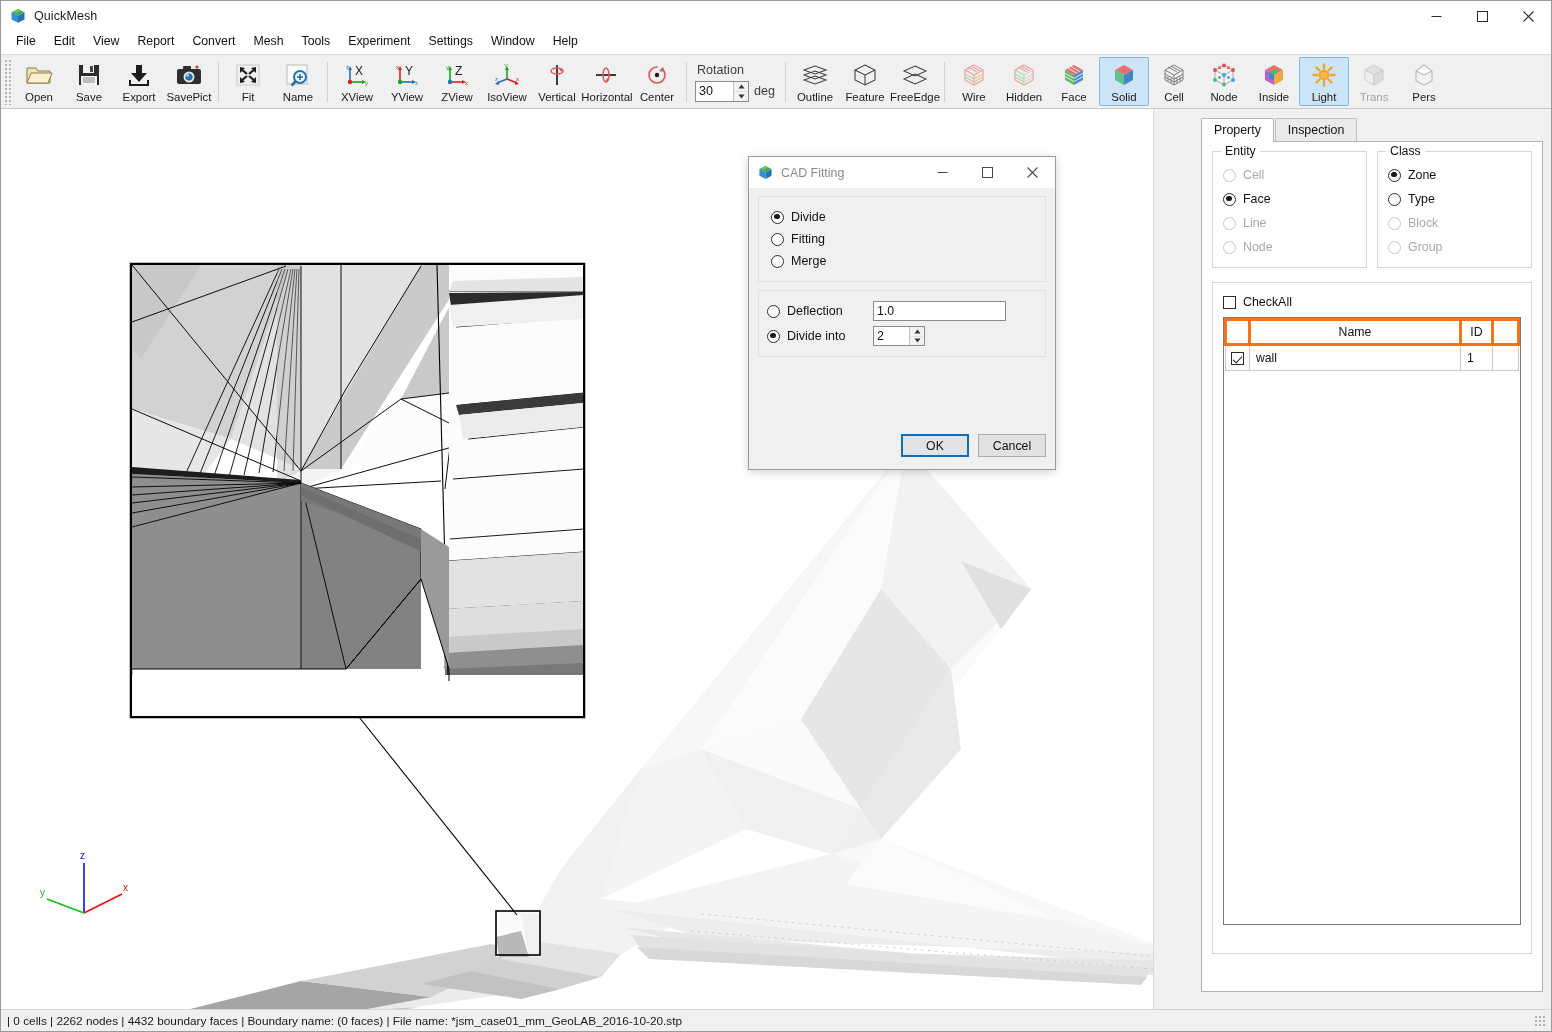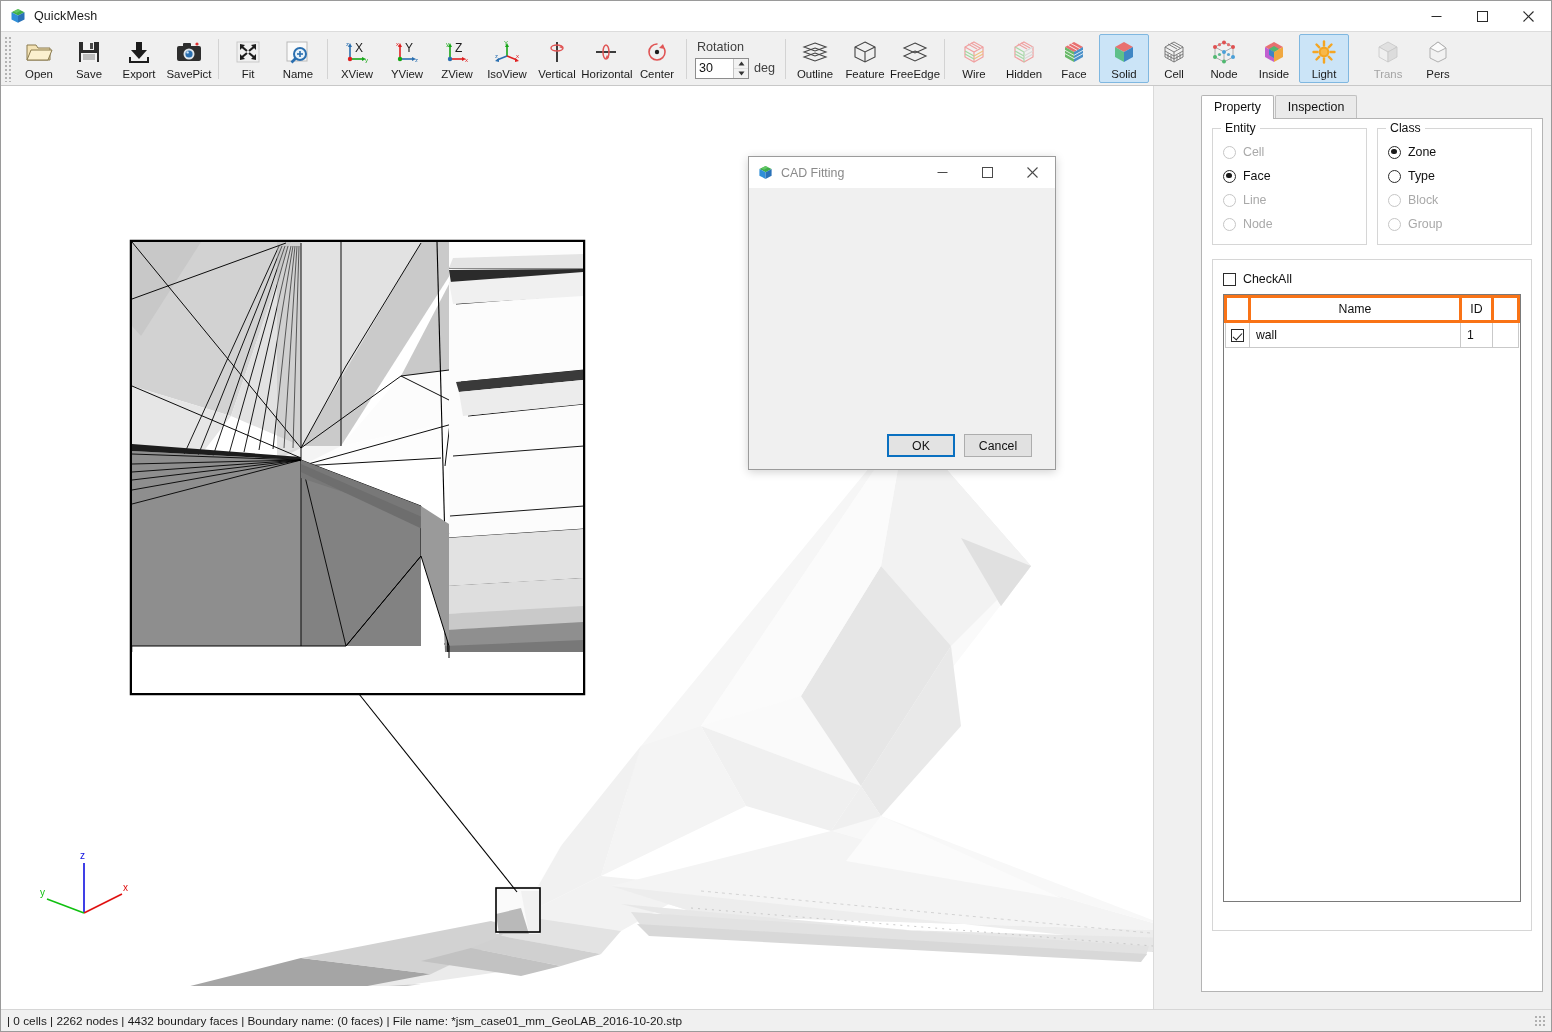--- a/index.html
+++ b/index.html
@@ -97,21 +97,21 @@
     width: 50px; height: 49px;
     display: flex; flex-direction: column;
     align-items: center; justify-content: flex-start;
     padding-top: 3px;
     box-sizing: border-box;
     border: 1px solid transparent;
     border-radius: 2px;
     flex: 0 0 auto;
   }
   .tb-btn.active { background: #cbe4f7; border-color: #7fb7e0; }
-  .tb-btn.disabled { opacity: 1; margin-left: 14px; }
+  .tb-btn.disabled { opacity: 1; }
   .tb-icon {
     width: 30px; height: 28px;
     display: flex; align-items: center; justify-content: center;
     position: relative;
   }
   .tb-label {
     font-size: 11.4px;
     color: #1a1a1a;
     line-height: 14px;
     margin-top: 1px;
@@ -375,21 +375,21 @@
     background: #fff;
     height: 20px;
     font-size: 12.3px;
     padding: 0 0 0 3px;
     outline: none;
     box-sizing: border-box;
     font-family: "Liberation Sans", sans-serif;
     color: #111;
   }
   .dlg-buttons {
-    position: absolute; bottom: 12px; right: 23px;
+    position: absolute; bottom: 12px; right: 9px;
     display: flex; gap: 9px;
   }
   .btn {
     width: 68px; height: 23px;
     font-size: 12.3px;
     background: #e1e1e1;
     border: 1px solid #adadad;
     color: #111;
     display: flex; align-items: center; justify-content: center;
     box-sizing: border-box;
@@ -432,20 +432,33 @@
       </div>
       <div class="win-btn close">
         <svg width="11" height="11" viewBox="0 0 11 11">
             <line x1="0.5" y1="0.5" x2="10.5" y2="10.5" stroke="currentColor" stroke-width="1.1"></line>
             <line x1="10.5" y1="0.5" x2="0.5" y2="10.5" stroke="currentColor" stroke-width="1.1"></line>
           </svg>
       </div>
     </div>
   </div>
 
+  <div class="menubar">
+    <div class="menu-item">File</div>
+    <div class="menu-item">Edit</div>
+    <div class="menu-item">View</div>
+    <div class="menu-item">Report</div>
+    <div class="menu-item">Convert</div>
+    <div class="menu-item">Mesh</div>
+    <div class="menu-item">Tools</div>
+    <div class="menu-item">Experiment</div>
+    <div class="menu-item">Settings</div>
+    <div class="menu-item">Window</div>
+    <div class="menu-item">Help</div>
+  </div>
 
   <div class="toolbar">
     <div class="tb-grip"></div>
 
     <div class="tb-btn">
       <div class="tb-icon">
         <svg width="28" height="24" viewBox="0 0 28 24">
           <path d="M2 5 L2 20 L25 20 L25 8 L13 8 L11 5 Z" fill="#f4e3b5" stroke="#8a7b4e" stroke-width="1"></path>
           <path d="M2 20 L6 10 L27 10 L23 20 Z" fill="#fbf0cf" stroke="#8a7b4e" stroke-width="1"></path>
         </svg>
@@ -1141,21 +1154,61 @@
           <svg width="11" height="11" viewBox="0 0 11 11">
               <line x1="0.5" y1="0.5" x2="10.5" y2="10.5" stroke="currentColor" stroke-width="1.1"></line>
               <line x1="10.5" y1="0.5" x2="0.5" y2="10.5" stroke="currentColor" stroke-width="1.1"></line>
             </svg>
         </div>
       </div>
     </div>
 
     <div class="dlg-body">
 
-
+      <div class="dlg-gb">
+        <div class="dlg-radio-row">
+          <span class="radio checked"></span>
+          <span>Divide</span>
+        </div>
+        <div class="dlg-radio-row">
+          <span class="radio"></span>
+          <span>Fitting</span>
+        </div>
+        <div class="dlg-radio-row">
+          <span class="radio"></span>
+          <span>Merge</span>
+        </div>
+      </div>
+
+      <div class="dlg-gb" style="margin-top:8px; padding:9px 12px 9px 8px;">
+        <div class="dlg-radio-row">
+          <span class="radio"></span>
+          <span style="width:86px;">Deflection</span>
+          <input class="dlg-input" style="width: 133px;" type="text" value="1.0">
+        </div>
+        <div class="dlg-radio-row" style="margin-top:3px;">
+          <span class="radio checked"></span>
+          <span style="width:86px;">Divide into</span>
+          <div class="spin" style="width:52px; height:20px;">
+            <input type="text" style="width: 32px;" value="2">
+            <div class="spin-btns">
+              <div class="spin-b">
+                <svg width="7" height="5" viewBox="0 0 7 5">
+                    <polygon points="3.5,0.5 6.5,4.5 0.5,4.5" fill="#333"></polygon>
+                  </svg>
+              </div>
+              <div class="spin-b">
+                <svg width="7" height="5" viewBox="0 0 7 5">
+                    <polygon points="3.5,4.5 0.5,0.5 6.5,0.5" fill="#333"></polygon>
+                  </svg>
+              </div>
+            </div>
+          </div>
+        </div>
+      </div>
 
       <div class="dlg-buttons">
         <div class="btn default">OK</div>
         <div class="btn">Cancel</div>
       </div>
     </div>
   </div>
 
 </div>
 

